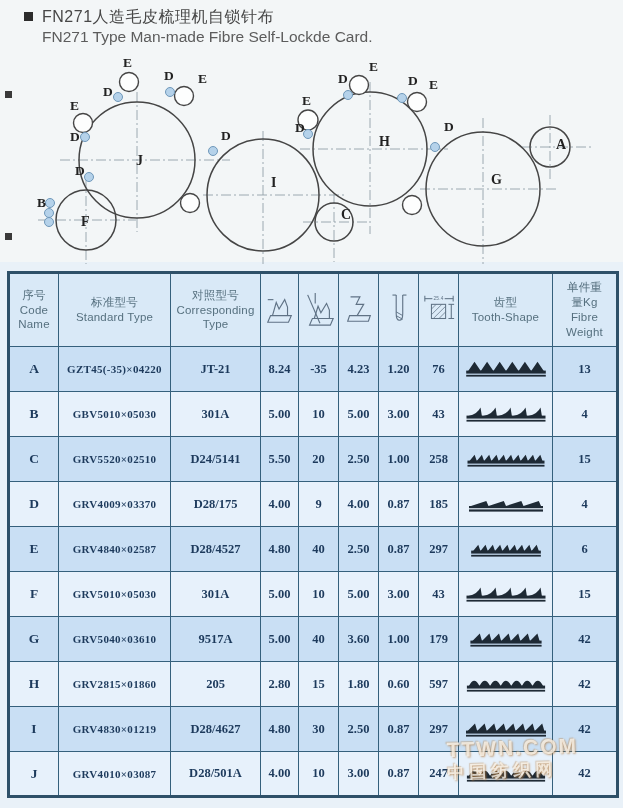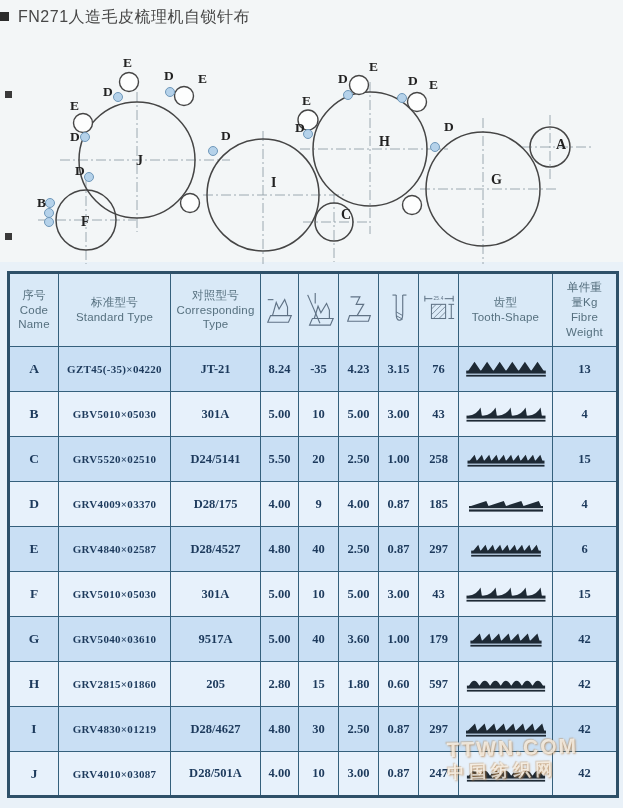--- a/index.html
+++ b/index.html
@@ -4,21 +4,21 @@
 <style>
   html,body{margin:0;padding:0}
   body{
     width:623px;height:808px;position:relative;overflow:hidden;
     background:#f3f6f7;
     font-family:"Liberation Sans",sans-serif;
   }
   .bg-bottom{position:absolute;left:0;top:262px;width:623px;height:546px;background:#e9f1f8}
 
   
-  .title-block{position:absolute;left:0;top:7px;display:flex;gap:9px;z-index:2}
+  .title-block{position:absolute;left:24px;top:7px;display:flex;gap:9px;z-index:2}
   .bullet{width:9px;height:9px;background:#2c2c2c;margin-top:5px;flex:0 0 auto}
   .title-zh{font-size:16px;color:#474747;letter-spacing:.5px;line-height:1.25}
   .title-en{font-size:15.5px;color:#5c5c5c;line-height:1.3}
 
   
   #diagram{position:absolute;left:0;top:58px;width:623px;height:212px;z-index:1}
 
   
   table{
     position:absolute;left:7px;top:271px;width:609px;height:454px;
@@ -54,20 +54,21 @@
 </style>
 </head>
 <body>
 
 <div class="bg-bottom"></div>
 
 <div class="title-block">
   <span class="bullet"></span>
   <div>
     <div class="title-zh">FN271人造毛皮梳理机自锁针布</div>
+    <div class="title-en">FN271 Type Man-made Fibre Self-Lockde Card.</div>
   </div>
 </div>
 
 <svg id="diagram" viewBox="0 0 623 212" xmlns="http://www.w3.org/2000/svg">
     <line x1="60" y1="102" x2="230" y2="102" stroke="#93a0a8" stroke-width="0.9" stroke-dasharray="10 3 2 3"></line>
     <line x1="137" y1="34" x2="137" y2="174" stroke="#93a0a8" stroke-width="0.9" stroke-dasharray="10 3 2 3"></line>
     <line x1="38" y1="162" x2="136" y2="162" stroke="#93a0a8" stroke-width="0.9" stroke-dasharray="10 3 2 3"></line>
     <line x1="86" y1="120" x2="86" y2="206" stroke="#93a0a8" stroke-width="0.9" stroke-dasharray="10 3 2 3"></line>
     <line x1="203" y1="137" x2="345" y2="137" stroke="#93a0a8" stroke-width="0.9" stroke-dasharray="10 3 2 3"></line>
     <line x1="263" y1="73" x2="263" y2="206" stroke="#93a0a8" stroke-width="0.9" stroke-dasharray="10 3 2 3"></line>
@@ -208,21 +209,21 @@
     </tr>
   </thead>
   <tbody id="table-body">
       <tr class="odd">
         <td class="code">A</td>
         <td class="std">GZT45(-35)×04220</td>
         <td class="">JT-21</td>
         <td class="">8.24</td>
         <td class="">-35</td>
         <td class="">4.23</td>
-        <td class="">3.15</td>
+        <td class="">1.20</td>
         <td class="">76</td>
         <td><svg width="80" height="20" viewBox="0 0 80 20" style="vertical-align:middle">
             <g fill="#1e2a35">
               <path d="M2.200000000000003,12L8.500000000000004,2.8000000000000007L14.800000000000002,12ZM14.800000000000002,12L21.1,2.8000000000000007L27.400000000000002,12ZM27.400000000000002,12L33.7,2.8000000000000007L40,12ZM40,12L46.3,2.8000000000000007L52.6,12ZM52.6,12L58.9,2.8000000000000007L65.2,12ZM65.2,12L71.5,2.8000000000000007L77.8,12Z"></path>
               <rect x="0.20000000000000284" y="11.6" width="79.6" height="3"></rect>
               <rect x="0.20000000000000284" y="15.8" width="79.6" height="1.8"></rect>
             </g>
           </svg></td>
         <td>13</td>
       </tr>

